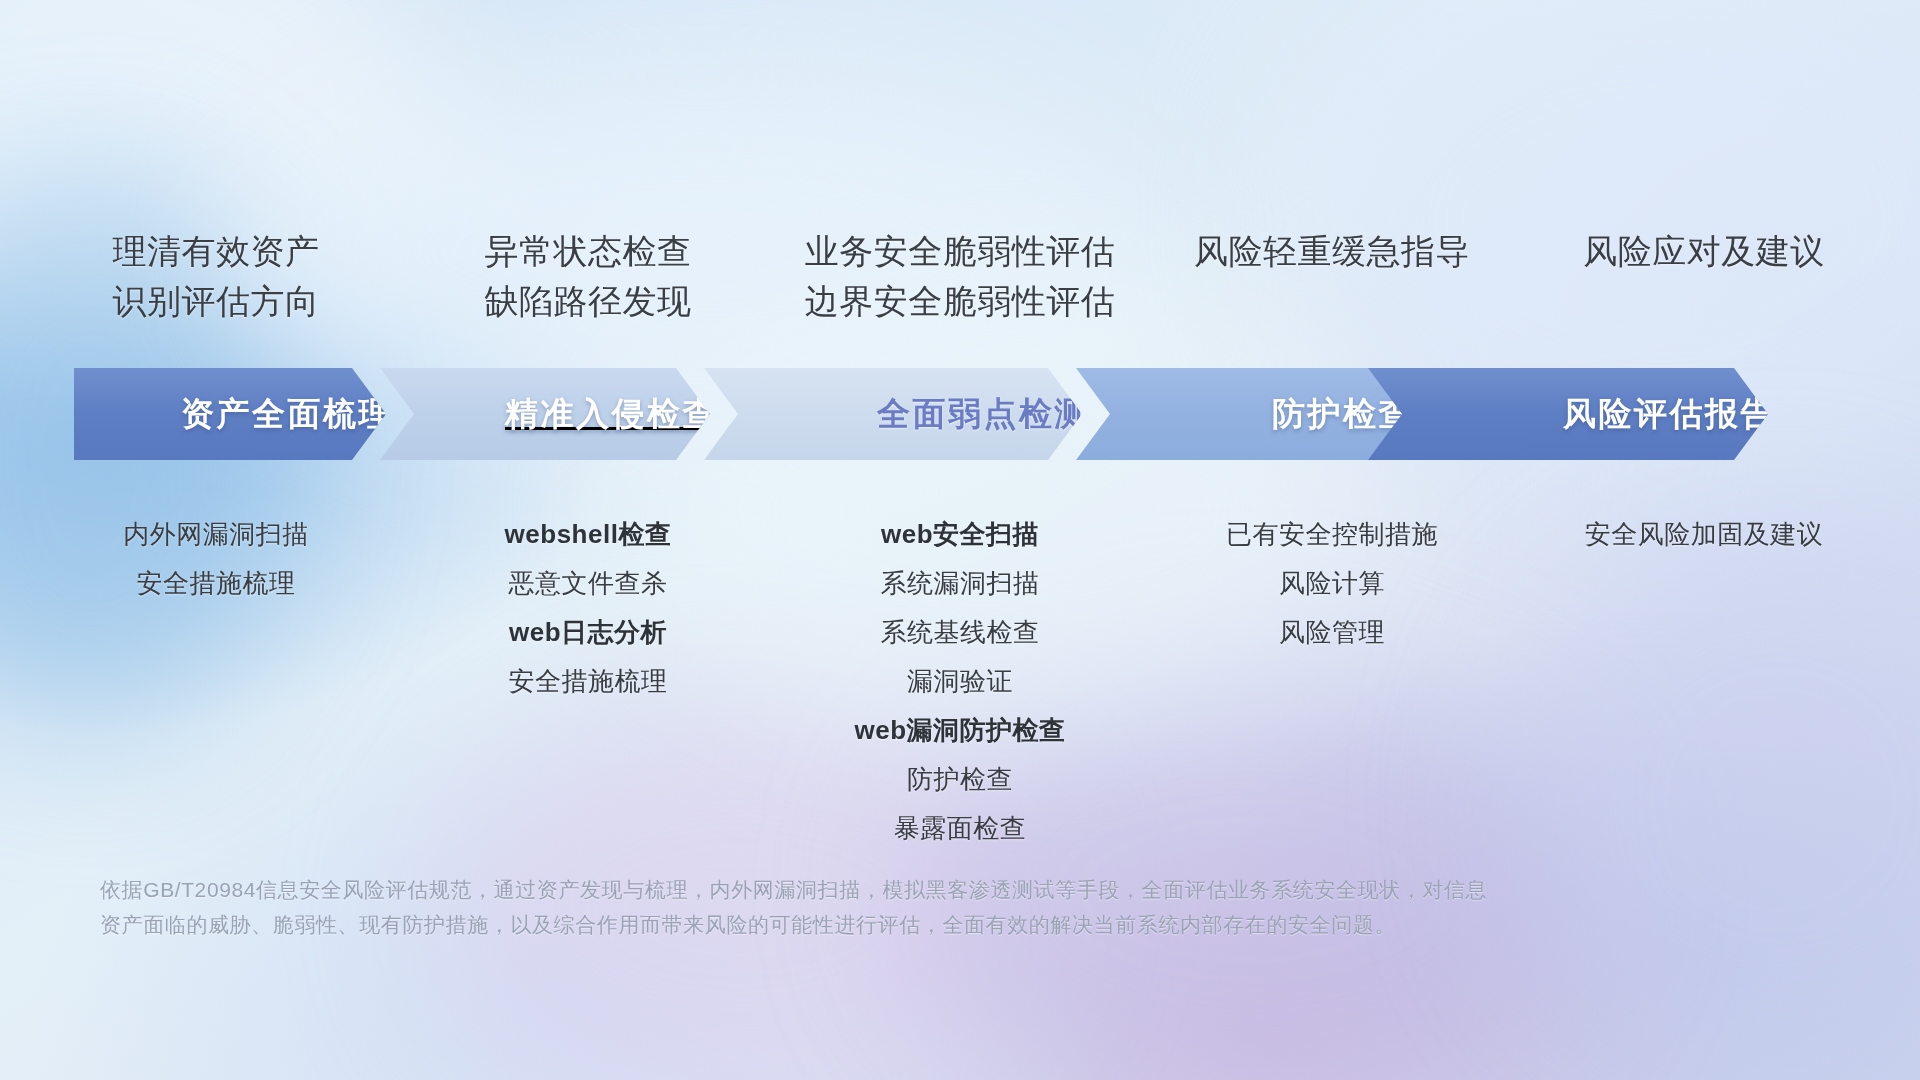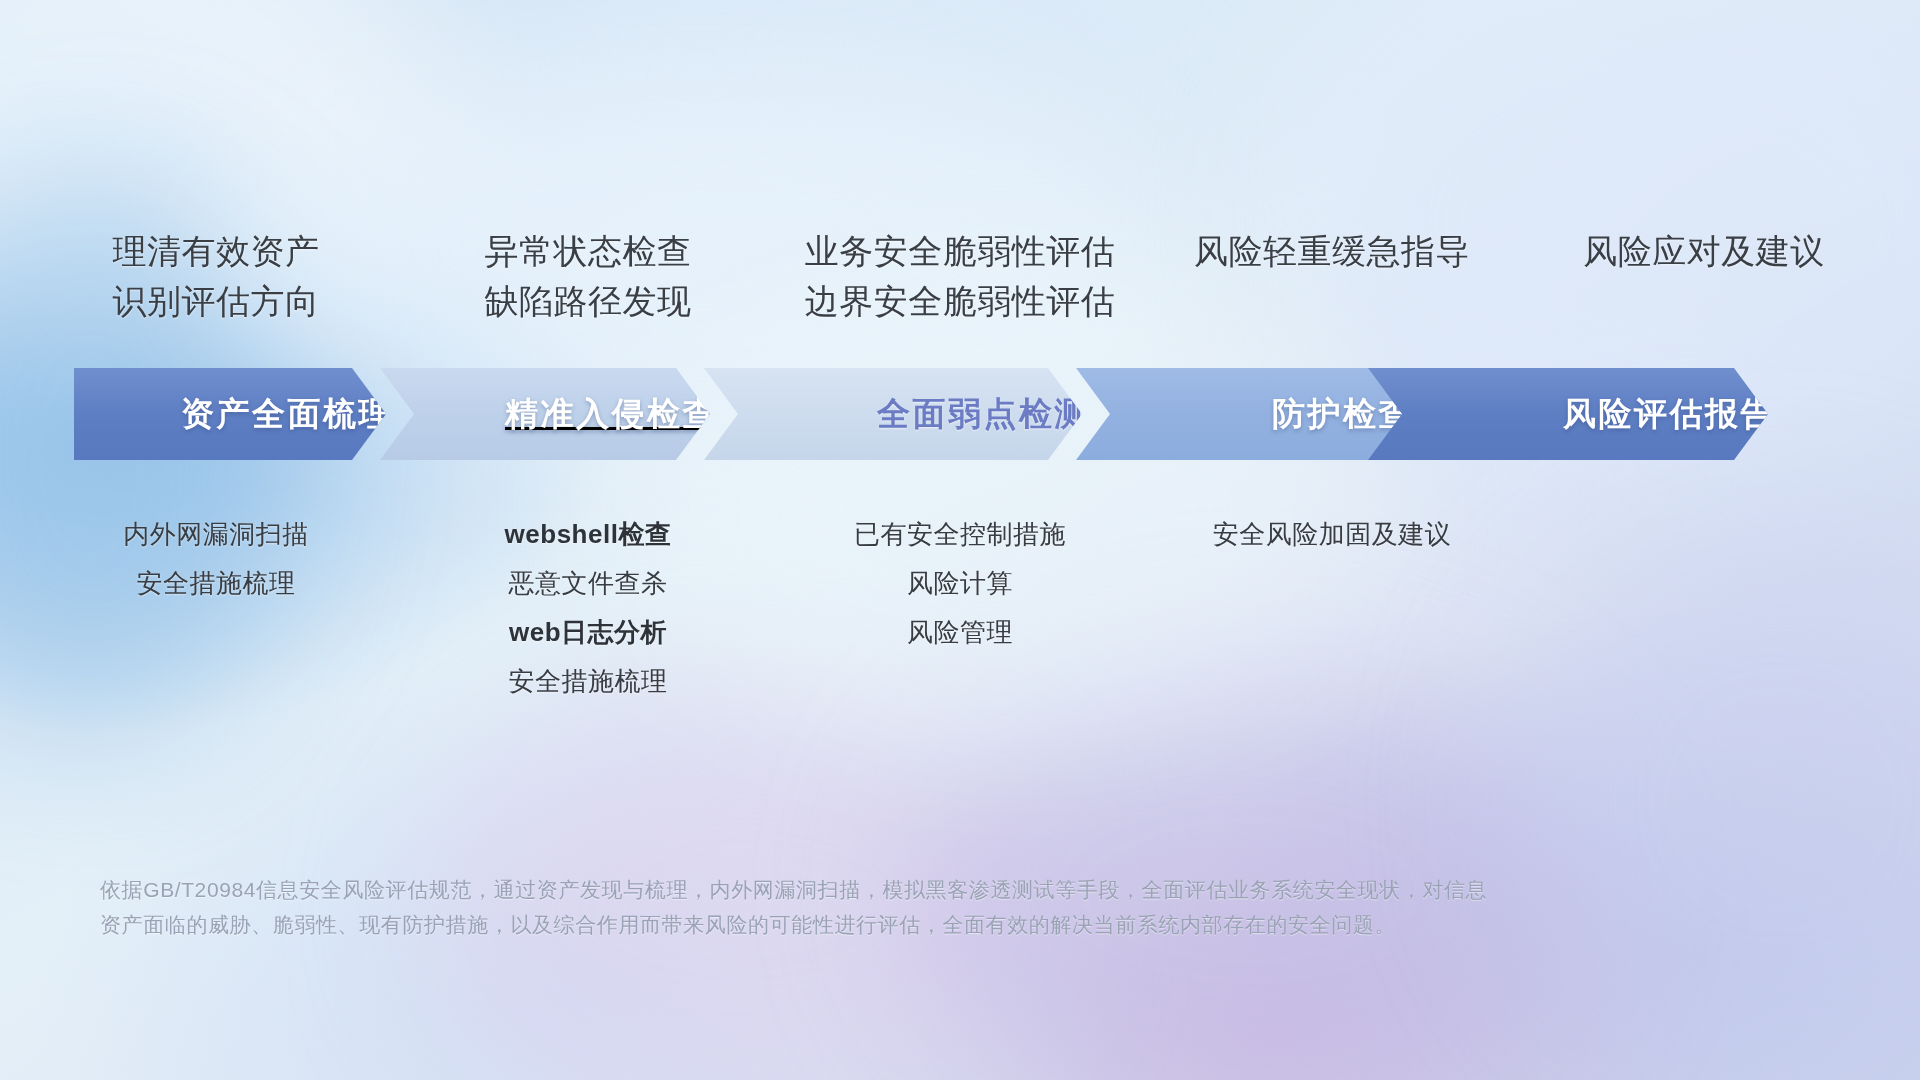--- a/index.html
+++ b/index.html
@@ -150,20 +150,29 @@
           <div class="bot-item">内外网漏洞扫描</div>
           <div class="bot-item">安全措施梳理</div>
         </div>
         <div class="col">
           <div class="bot-item strong">webshell检查</div>
           <div class="bot-item">恶意文件查杀</div>
           <div class="bot-item strong">web日志分析</div>
           <div class="bot-item">安全措施梳理</div>
         </div>
         <div class="col">
+          <div class="bot-item strong">web安全扫描</div>
+          <div class="bot-item">系统漏洞扫描</div>
+          <div class="bot-item">系统基线检查</div>
+          <div class="bot-item">漏洞验证</div>
+          <div class="bot-item strong">web漏洞防护检查</div>
+          <div class="bot-item">防护检查</div>
+          <div class="bot-item">暴露面检查</div>
+        </div>
+        <div class="col">
           <div class="bot-item">已有安全控制措施</div>
           <div class="bot-item">风险计算</div>
           <div class="bot-item">风险管理</div>
         </div>
         <div class="col">
           <div class="bot-item">安全风险加固及建议</div>
         </div>
       </div>
 
     <div id="footer">

